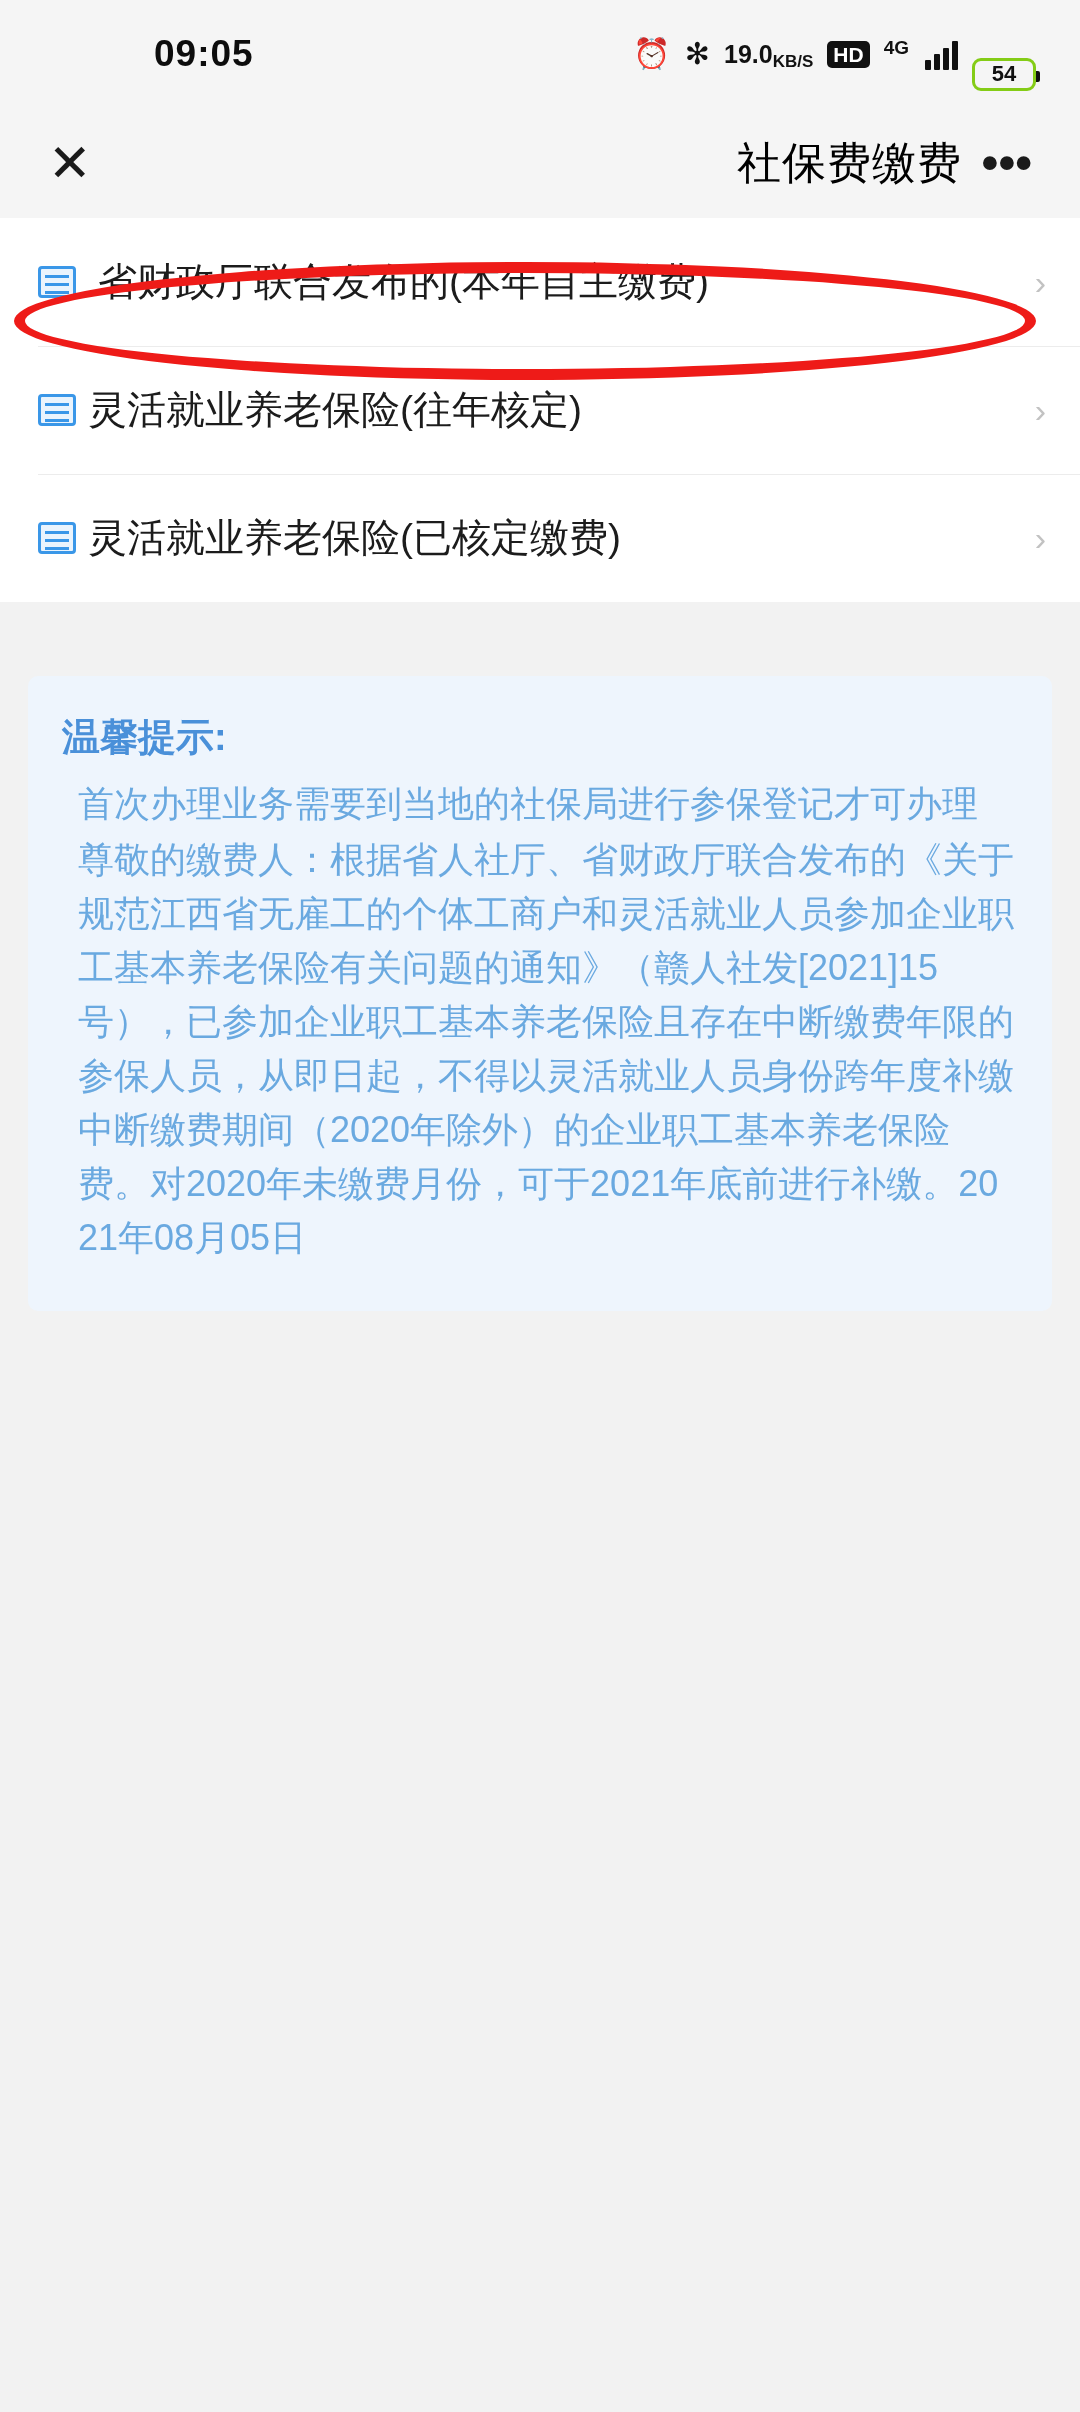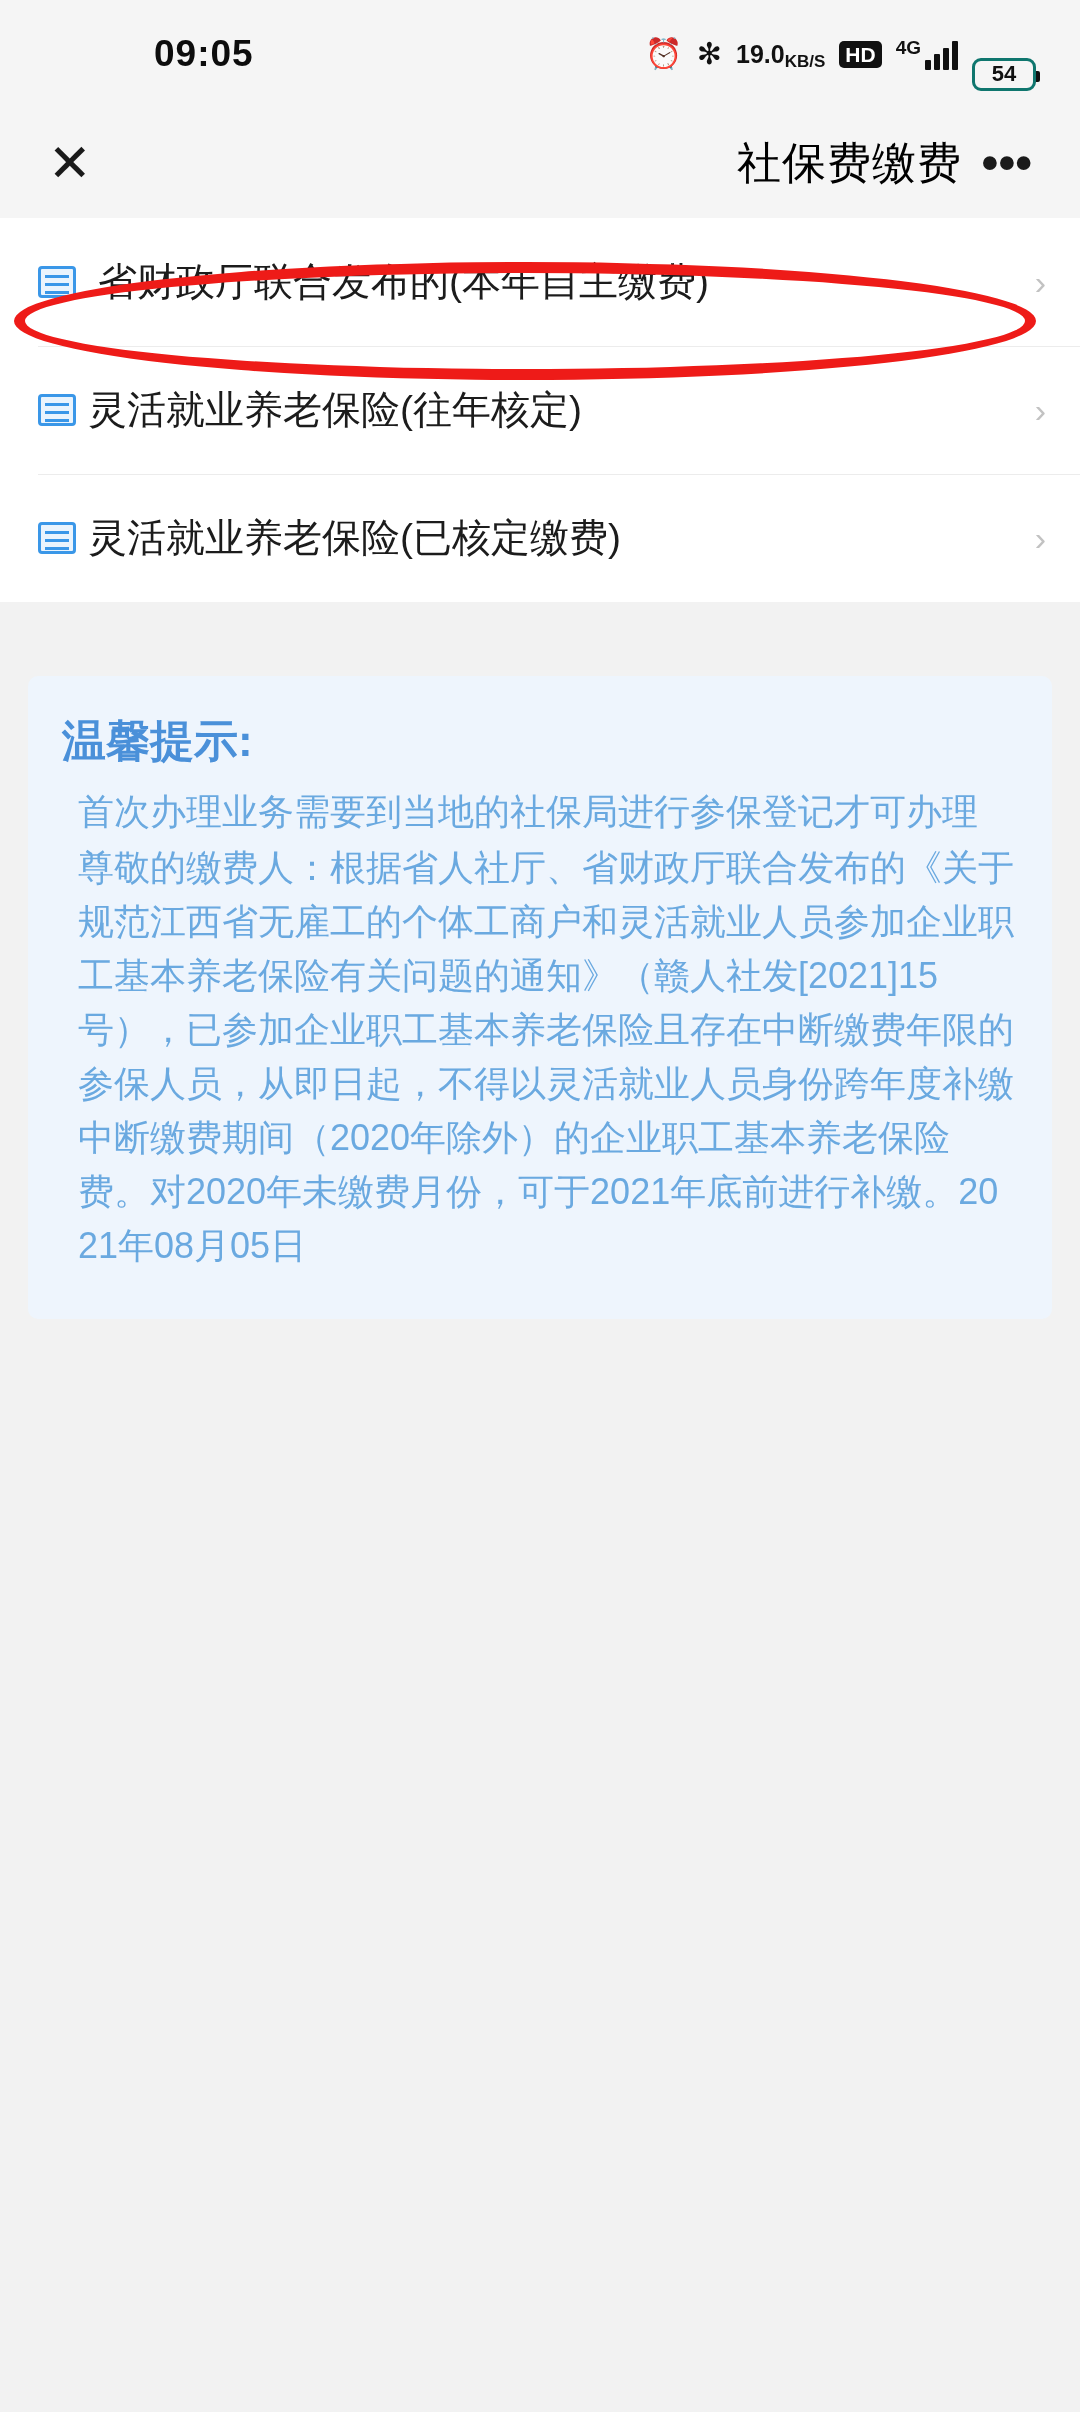--- a/index.html
+++ b/index.html
@@ -66,21 +66,21 @@
     font-weight: 700;
     color: #fff;
     background: #111;
     border-radius: 5px;
     padding: 3px 6px;
     line-height: 1;
   }
   .net {
     display: flex;
     align-items: flex-end;
-    gap: 4px;
+    gap: 16px;
   }
   .net .lbl {
     font-size: 19px;
     font-weight: 700;
     color: #111;
     line-height: 1;
     margin-bottom: 13px;
   }
   .bars {
     display: flex;
@@ -92,21 +92,21 @@
     display: block;
     width: 6px;
     background: #111;
     border-radius: 1px;
   }
   .bars i:nth-child(1) { height: 10px; }
   .bars i:nth-child(2) { height: 16px; }
   .bars i:nth-child(3) { height: 22px; }
   .bars i:nth-child(4) { height: 29px; }
   .battery {
-    border: 3px solid #0f766e;
+    border: 3px solid #84cc16;
     border-radius: 9px;
     width: 64px;
     height: 33px;
     display: flex;
     align-items: center;
     justify-content: center;
     position: relative;
     box-sizing: border-box;
     margin-top: 40px;
   }
@@ -228,21 +228,21 @@
     flex: 1;
     background: #f2f2f2;
   }
   .tips-card {
     background: #eef5fd;
     border-radius: 10px;
     padding: 36px 34px 44px 34px;
     box-sizing: border-box;
   }
   .tips-title {
-    font-size: 44px;
+    font-size: 38px;
     color: #4a90d9;
     font-weight: 700;
     margin-bottom: 14px;
   }
   .tips-p {
     font-size: 36px;
     line-height: 1.5;
     color: #6aa9e0;
     margin: 0 0 2px 16px;
     word-break: break-all;

